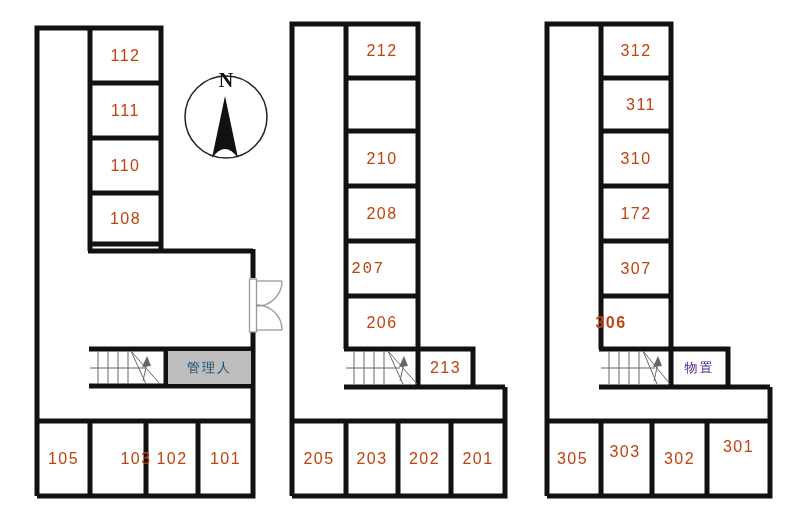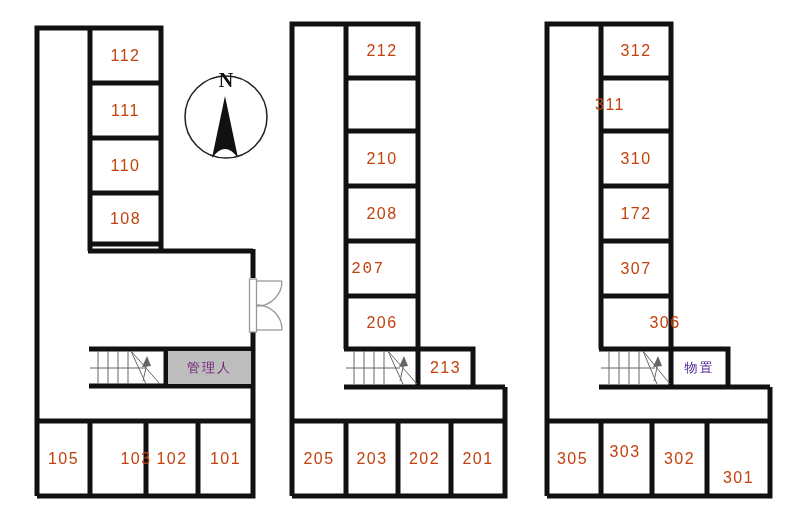--- a/index.html
+++ b/index.html
@@ -14,21 +14,21 @@
   .room{
     position:absolute;
     display:flex;align-items:center;justify-content:center;
     color:#c2410c;
     font-size:16px;
     letter-spacing:1.5px;
     user-select:none;
   }
   .room.manager{
     background:#bdbdbd;
-    color:#701a75;
+    color:#0c4a6e;
     font-size:13px;
     letter-spacing:2px;
   }
   .room.storage{
     color:#4c1d95;
     font-size:13px;
     letter-spacing:2px;
   }
   .compass-n{
     position:absolute;
@@ -136,24 +136,24 @@
   <div class="room" style="left:346px;top:186px;width:72px;height:55px;">208</div>
   <div class="room" style="left:332px;top:241px;width:72px;height:55px;font-family:Liberation Mono, monospace;">207</div>
   <div class="room" style="left:346px;top:296px;width:72px;height:53px;">206</div>
   <div class="room" style="left:418px;top:351px;width:55px;height:33px;">213</div>
   <div class="room" style="left:292px;top:421px;width:54px;height:75px;">205</div>
   <div class="room" style="left:346px;top:421px;width:52px;height:75px;">203</div>
   <div class="room" style="left:398px;top:421px;width:53px;height:75px;">202</div>
   <div class="room" style="left:451px;top:421px;width:54px;height:75px;">201</div>
 
   <div class="room" style="left:601px;top:24px;width:70px;height:54px;">312</div>
-  <div class="room" style="left:575px;top:78px;width:70px;height:53px;">311</div>
+  <div class="room" style="left:606px;top:78px;width:70px;height:53px;">311</div>
   <div class="room" style="left:601px;top:131px;width:70px;height:55px;">310</div>
   <div class="room" style="left:601px;top:186px;width:70px;height:55px;">172</div>
   <div class="room" style="left:601px;top:241px;width:70px;height:55px;">307</div>
-  <div class="room" style="left:630px;top:296px;width:70px;height:53px;">306</div>
+  <div class="room" style="left:576px;top:296px;width:70px;height:53px;font-weight:bold;">306</div>
   <div class="room storage" style="left:671px;top:351px;width:57px;height:33px;">物置</div>
   <div class="room" style="left:547px;top:421px;width:51px;height:75px;">305</div>
   <div class="room" style="left:598px;top:414px;width:54px;height:75px;">303</div>
   <div class="room" style="left:652px;top:421px;width:55px;height:75px;">302</div>
-  <div class="room" style="left:707px;top:440px;width:63px;height:75px;">301</div>
+  <div class="room" style="left:707px;top:409px;width:63px;height:75px;">301</div>
 
 </div>
 
 </body></html>

